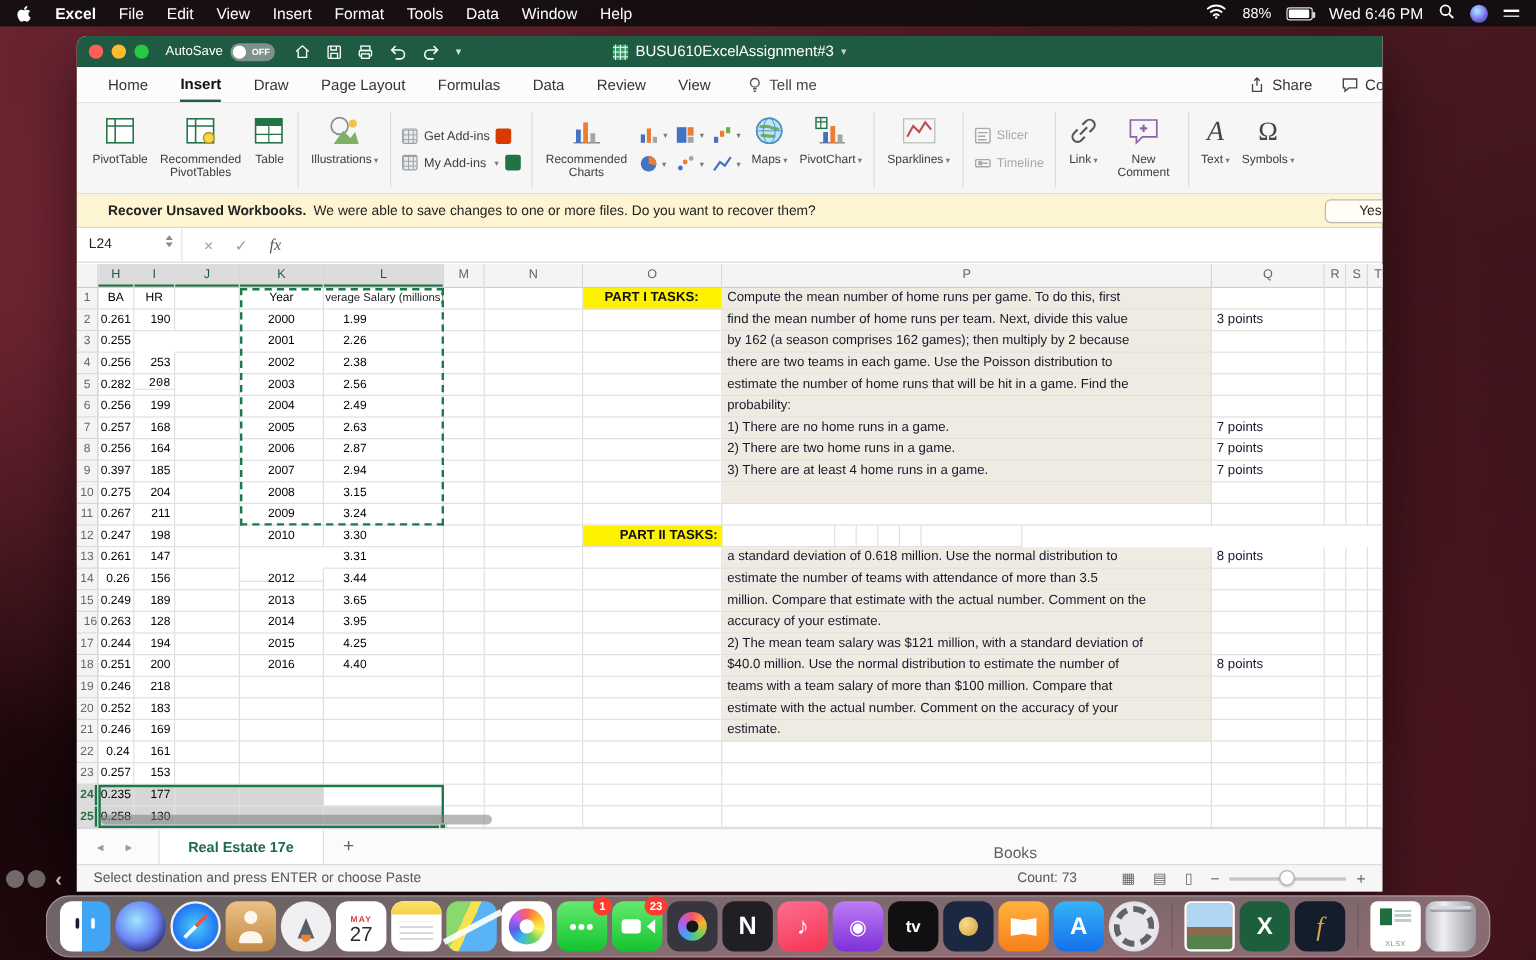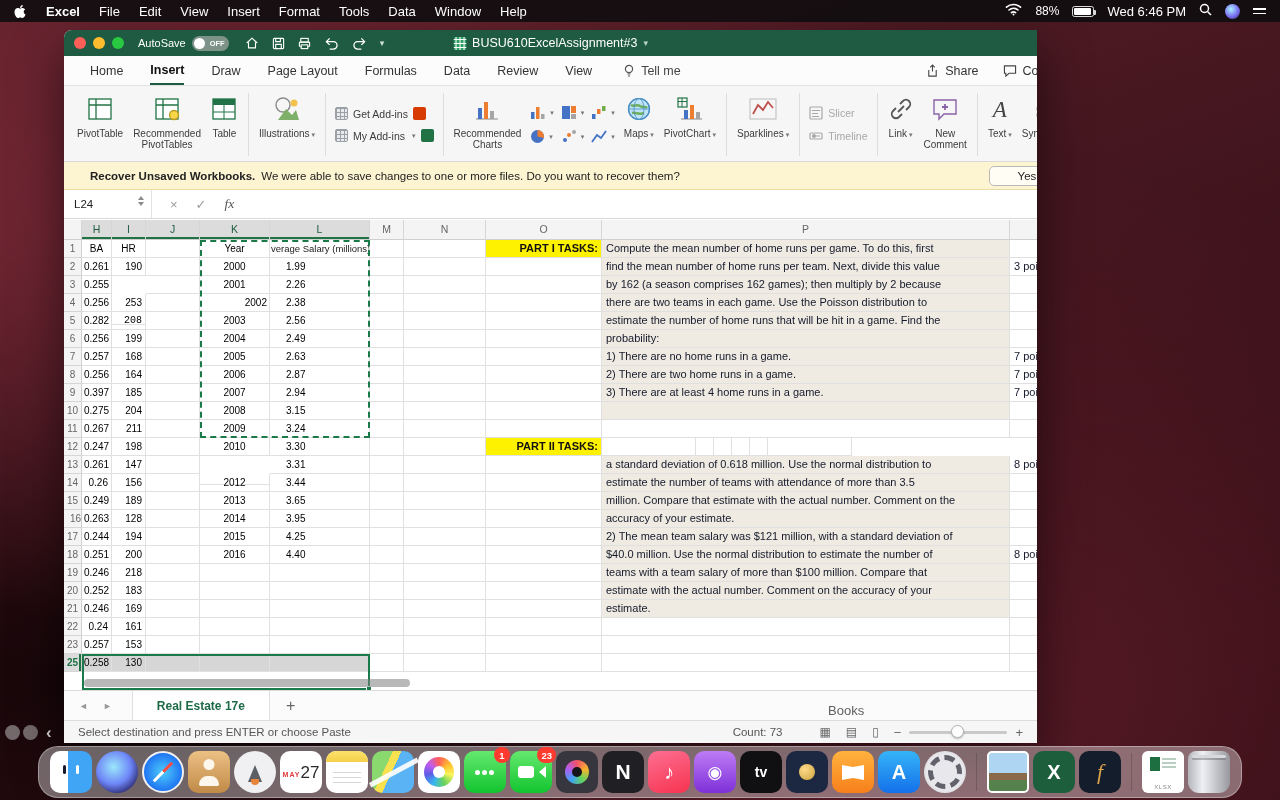--- a/index.html
+++ b/index.html
@@ -28,21 +28,21 @@
   .mb-right { margin-left:auto; display:flex; align-items:center; gap:13px; }
   .batt { width:22px; height:11px; border:1px solid rgba(255,255,255,.85); border-radius:2.5px; position:relative; }
   .batt i { position:absolute; top:1px; bottom:1px; left:1px; width:17px; background:#fff; border-radius:1px; }
   .batt:after { content:''; position:absolute; right:-3px; top:3px; width:2px; height:5px; background:rgba(255,255,255,.85); border-radius:0 1px 1px 0; }
   .msiri { width:15px; height:15px; border-radius:50%;
     background:radial-gradient(circle at 40% 35%, #a8f0ff 0%, #7a6ff0 55%, #2d2d6e 100%); }
   .mnc { display:flex; flex-direction:column; gap:3px; }
   .mnc i { display:block; width:13px; height:1.5px; background:#fff; }
 
   
-  .window { position:absolute; left:64px; top:30px; width:973px; height:713px; z-index:10;
+  .window { position:absolute; left:64px; top:30px; width:1088px; height:713px; z-index:10;
     background:#fff; border-radius:8px 0 0 0; box-shadow:0 22px 50px rgba(0,0,0,.55); overflow:hidden; }
 
   
   .titlebar { position:absolute; top:0; left:0; right:0; height:26px; background:#1e5b42;
     display:flex; align-items:center; padding:0 10px; color:#fff; }
   .lights { display:flex; gap:7px; margin-right:14px; }
   .light { width:12px; height:12px; border-radius:50%; }
   .l-red{background:#ff5f57;} .l-yellow{background:#febc2e;} .l-green{background:#28c840;}
   .autosave { display:flex; align-items:center; gap:6px; font-size:11px; }
   .as-pill { width:37px; height:15px; border-radius:8px; background:#7d938a; position:relative;
@@ -189,21 +189,21 @@
   .contacts { background:linear-gradient(180deg,#ecc084,#c08a47); }
   .contacts:before { content:''; position:absolute; top:8px; left:50%; transform:translateX(-50%);
     width:11px; height:11px; border-radius:50%; background:#fdf6ec; }
   .contacts:after { content:''; position:absolute; bottom:7px; left:50%; transform:translateX(-50%);
     width:20px; height:10px; border-radius:10px 10px 2px 2px; background:#fdf6ec; }
   .launchpad { border-radius:50%; background:radial-gradient(circle,#f0f0f2 0 66%, #d5d5da 100%); }
   .launchpad:before { content:''; position:absolute; left:50%; top:7px; transform:translateX(-50%);
     width:0; height:0; border:7px solid transparent; border-bottom:17px solid #5a5f66; }
   .launchpad:after { content:''; position:absolute; left:50%; bottom:8px; transform:translateX(-50%);
     width:8px; height:6px; background:#e8833a; border-radius:0 0 4px 4px; }
-  .calendar { background:#fff; flex-direction:row; }
+  .calendar { background:#fff; flex-direction:column; }
   .cal1 { color:#e23a3a; font-size:7px; font-weight:bold; letter-spacing:1px; margin-top:5px; }
   .cal2 { color:#2b2b2b; font-size:17px; line-height:17px; }
   .notes { background:#fff; }
   .notes:before { content:''; position:absolute; top:0; left:0; right:0; height:11px;
     border-radius:10px 10px 0 0; background:linear-gradient(#fbe26a,#f5cf4a); }
   .notes:after { content:''; position:absolute; left:7px; right:7px; top:17px; height:18px;
     background:repeating-linear-gradient(transparent 0 4px, #d8d8d8 4px 5px); }
   .maps { background:linear-gradient(115deg,#8ad96e 0 34%, #f7e14e 34% 48%, #5ab3f5 48% 100%); }
   .maps:before { content:''; position:absolute; left:-5px; top:19px; width:54px; height:5px;
     background:rgba(255,255,255,.9); transform:rotate(-28deg); }
@@ -671,21 +671,21 @@
       </div>
       <div class="srow">
         <div class="rhead" style="width: 18px;">1</div>
         <div class="cell ctr" style="width: 30px;">BA</div>
         <div class="cell ctr" style="width: 34px;">HR</div>
         <div class="cell" style="width: 54px;"></div>
         <div class="cell ctr" style="width: 70px;">Year</div>
         <div class="cell l1" style="width: 100px;">verage Salary (millions)</div>
         <div class="cell" style="width: 34px;"></div>
         <div class="cell" style="width: 82px;"></div>
-        <div class="cell yellow" style="width: 116px;">PART I TASKS:</div>
+        <div class="cell yellow" style="width: 116px; text-align: center;">PART I TASKS:</div>
         <div class="cell task beige" style="width: 408px;">Compute the mean number of home runs per game. To do this, first</div>
         <div class="cell" style="width: 94px;"></div>
         <div class="cell" style="width: 18px;"></div>
         <div class="cell" style="width: 18px;"></div>
         <div class="cell" style="width: 18px;"></div>
         <div class="cell" style="width: 18px;"></div>
         <div class="cell" style="width: 84px;"></div>
       </div>
       <div class="srow">
         <div class="rhead" style="width: 18px;">2</div>
@@ -721,21 +721,21 @@
         <div class="cell" style="width: 18px;"></div>
         <div class="cell" style="width: 18px;"></div>
         <div class="cell" style="width: 18px;"></div>
         <div class="cell" style="width: 84px;"></div>
       </div>
       <div class="srow">
         <div class="rhead" style="width: 18px;">4</div>
         <div class="cell num" style="width: 30px;">0.256</div>
         <div class="cell num" style="width: 34px;">253</div>
         <div class="cell" style="width: 54px;"></div>
-        <div class="cell ctr" style="width: 70px; text-align: right;">2002</div>
+        <div class="cell ctr" style="width: 70px;">2002</div>
         <div class="cell lval" style="width: 100px;">2.38</div>
         <div class="cell" style="width: 34px;"></div>
         <div class="cell" style="width: 82px;"></div>
         <div class="cell" style="width: 116px;"></div>
         <div class="cell task beige" style="width: 408px;">there are two teams in each game. Use the Poisson distribution to</div>
         <div class="cell" style="width: 94px;"></div>
         <div class="cell" style="width: 18px;"></div>
         <div class="cell" style="width: 18px;"></div>
         <div class="cell" style="width: 18px;"></div>
         <div class="cell" style="width: 18px;"></div>
@@ -1063,20 +1063,38 @@
         <div class="cell" style="width: 18px;"></div>
         <div class="cell" style="width: 18px;"></div>
         <div class="cell" style="width: 84px;"></div>
       </div>
       <div class="srow">
         <div class="rhead" style="width: 18px;">23</div>
         <div class="cell num" style="width: 30px;">0.257</div>
         <div class="cell num" style="width: 34px;">153</div>
         <div class="cell" style="width: 54px;"></div>
         <div class="cell ctr" style="width: 70px;"></div>
+        <div class="cell lval" style="width: 100px;"></div>
+        <div class="cell" style="width: 34px;"></div>
+        <div class="cell" style="width: 82px;"></div>
+        <div class="cell" style="width: 116px;"></div>
+        <div class="cell task" style="width: 408px;"></div>
+        <div class="cell" style="width: 94px;"></div>
+        <div class="cell" style="width: 18px;"></div>
+        <div class="cell" style="width: 18px;"></div>
+        <div class="cell" style="width: 18px;"></div>
+        <div class="cell" style="width: 18px;"></div>
+        <div class="cell" style="width: 84px;"></div>
+      </div>
+      <div class="srow">
+        <div class="rhead rsel" style="width: 18px;">24</div>
+        <div class="cell num gray" style="width: 30px;">0.235</div>
+        <div class="cell num gray" style="width: 34px;">177</div>
+        <div class="cell gray" style="width: 54px;"></div>
+        <div class="cell ctr gray" style="width: 70px;"></div>
         <div class="cell lval" style="width: 100px;"></div>
         <div class="cell" style="width: 34px;"></div>
         <div class="cell" style="width: 82px;"></div>
         <div class="cell" style="width: 116px;"></div>
         <div class="cell task" style="width: 408px;"></div>
         <div class="cell" style="width: 94px;"></div>
         <div class="cell" style="width: 18px;"></div>
         <div class="cell" style="width: 18px;"></div>
         <div class="cell" style="width: 18px;"></div>
         <div class="cell" style="width: 18px;"></div>

